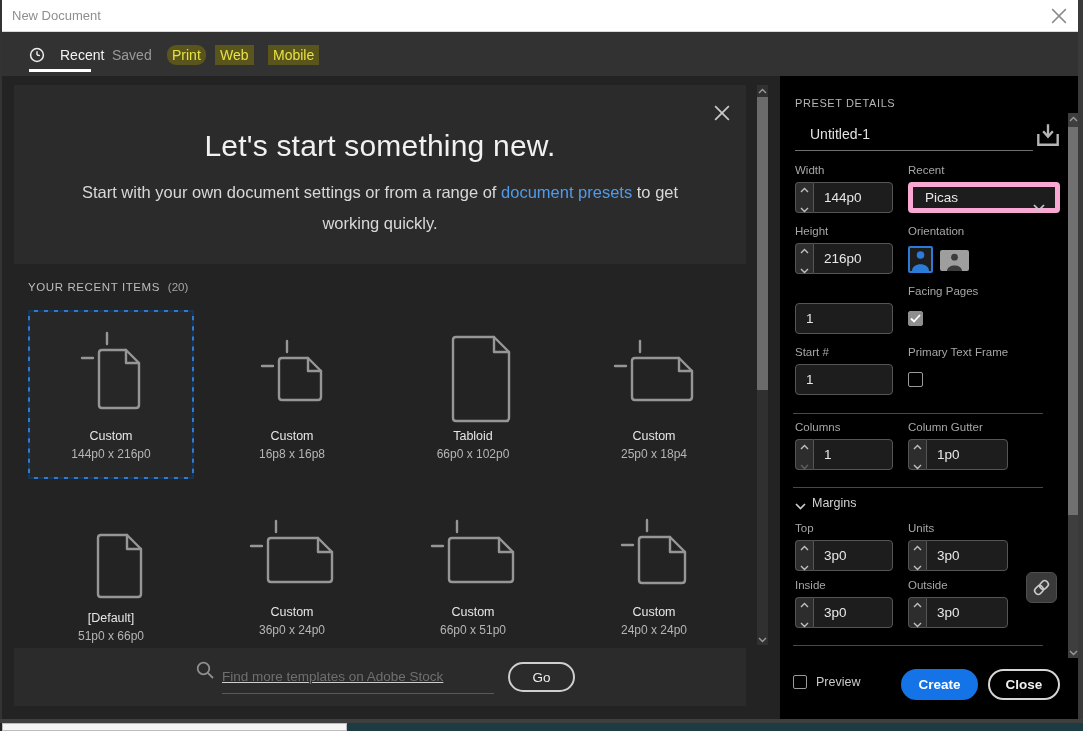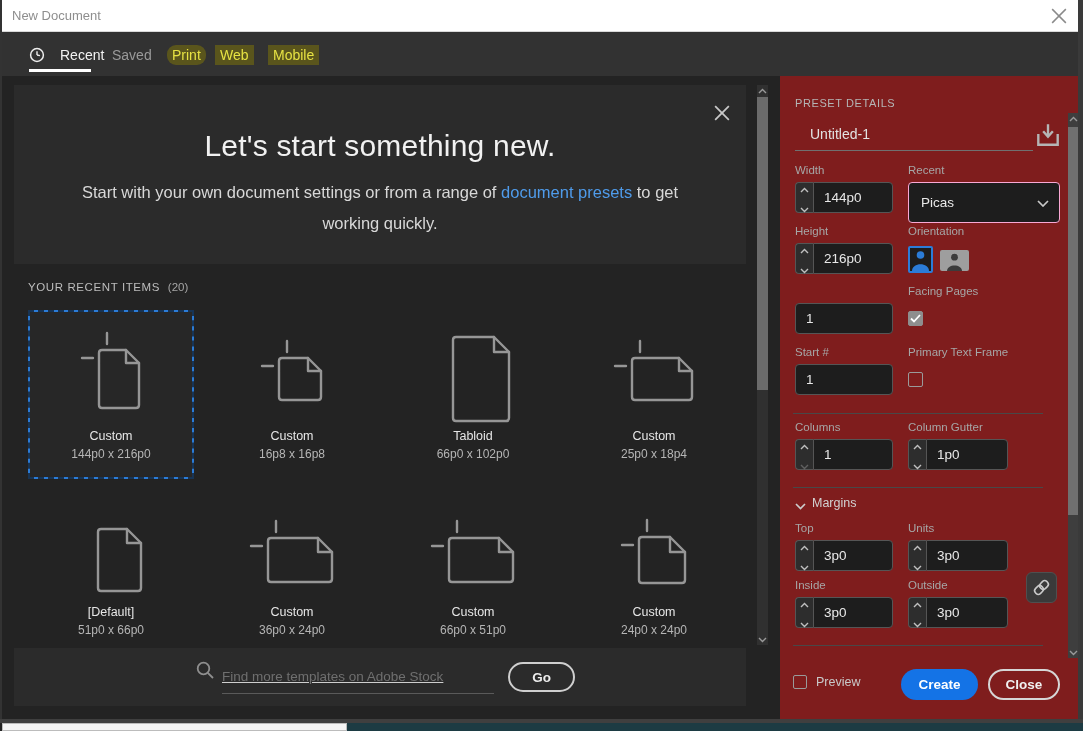--- a/index.html
+++ b/index.html
@@ -55,37 +55,37 @@
   .sb-chev.up { top:0; } .sb-chev.down { bottom:0; }
   .sb-panel { left:1068px; top:113px; width:10px; height:545px; background:#3e3e3e; }
   .sb-panel .sb-thumb { top:14px; height:388px; background:#707070; }
 
   
   .searchbar { position:absolute; left:14px; top:648px; width:732px; height:58px; background:#2b2b2b; }
   .search-mag { position:absolute; left:182px; top:13px; width:19px; height:19px; color:#8f8f8f; }
   .search-field { position:absolute; left:208px; top:12px; width:272px; height:34px; border-bottom:1px solid #5a5a5a; }
   .search-field input { width:100%; height:100%; background:transparent; border:none; outline:none; font-family:"Liberation Sans",sans-serif; font-size:13.5px; color:#cfcfcf;text-decoration:underline; }
   .search-field input::placeholder { color:#6f6f6f; }
-  .go-btn { position:absolute; left:494px; top:14px; width:67px; height:30px; border:2px solid #cfcfcf; border-radius:15px; background:transparent; color:#ededed; font-size:13.5px; font-weight:bold; font-family:"Liberation Sans",sans-serif; cursor:pointer; }
-
-  
-  .panel { position:absolute; left:780px; top:76px; width:298px; height:643px; background:#7f1d1d; }
+  .go-btn { position:absolute; left:494px; top:14px; width:67px; height:30px; border:2px solid #cfcfcf; border-radius:15px; background:transparent; color:#ededed; font-size:13.5px; font-weight:normal; font-family:"Liberation Sans",sans-serif; cursor:pointer; }
+
+  
+  .panel { position:absolute; left:780px; top:76px; width:298px; height:643px; background:#000000; }
   .p-abs { position:absolute; }
   .p-label { font-size:11.5px; color:#a6a6a6; }
   .panel-heading { left:15px; top:21px; font-size:11px; letter-spacing:.6px; color:#b5b5b5; }
   .filename { left:30px; top:50px; font-size:14px; color:#e2e2e2; }
   .filename-line { left:15px; top:74px; width:238px; height:1px; background:#707070; }
   .dl-icon { left:254px; top:45px; width:28px; height:28px; color:#b5b5b5; cursor:pointer; }
 
   .ctl { position:absolute; display:flex; height:31px; }
   .stepper { width:18px; background:#2d2d2d; border:1px solid #555; border-right:none; border-radius:4px 0 0 4px; display:flex; flex-direction:column; align-items:center; justify-content:center; gap:2px; cursor:pointer; }
   .stepper .dim { opacity:.35; }
   .num-input, .plain-input { background:#1d1d1d; border:1px solid #555; border-radius:0 4px 4px 0; color:#e8e8e8; font-size:13.5px; font-family:"Liberation Sans",sans-serif; padding-left:10px; outline:none; }
   .plain-input { border-radius:4px; }
-  .dropdown { position:absolute; height:41px; background:#1d1d1d; border:1px solid #f9a8d4; border-radius:4px; color:#e8e8e8; font-size:13.5px; display:flex; align-items:center; padding-left:12px; cursor:pointer; }
+  .dropdown { position:absolute; height:31px; background:#1d1d1d; border:5px solid #f9a8d4; border-radius:4px; color:#e8e8e8; font-size:13.5px; display:flex; align-items:center; padding-left:12px; cursor:pointer; }
   .dropdown .dd-chev { position:absolute; right:10px; top:12px; color:#c9c9c9; }
 
   .orient-portrait { left:128px; top:170px; width:25px; height:27px; border:2px solid #2b7cd8; border-radius:2px; background:#1d1d1d; overflow:hidden; cursor:pointer; }
   .orient-landscape { left:160px; top:174px; width:29px; height:21px; background:#9e9e9e; border-radius:2px; overflow:hidden; cursor:pointer; }
 
   .checkbox { width:15px; height:15px; border:1.5px solid #9a9a9a; border-radius:2px; display:inline-flex; align-items:center; justify-content:center; background:transparent; cursor:pointer; }
   .checkbox.checked { background:#8e8e8e; border-color:#8e8e8e; }
 
   .divider { position:absolute; left:13px; width:250px; height:1px; background:#484848; }
 
@@ -189,21 +189,21 @@
           <svg class="page-icon" width="88" height="70" viewBox="0 0 88 70">
             <path d="M 69,22 L 25,22 Q 22,22 22,25 L 22,61 Q 22,64 25,64 L 79,64 Q 82,64 82,61 L 82,35 Z"></path>
             <path d="M 69,22 L 69,35 L 82,35"></path>
             <line x1="30" y1="5" x2="30" y2="16"></line>
             <line x1="5" y1="30" x2="16" y2="30"></line>
           </svg>
         </div>
         <div class="name">Custom</div>
         <div class="dims">25p0 x 18p4</div>
       </div>
-      <div class="card row1" style="left: 0px; top: 189px;">
+      <div class="card row1" style="left: 0px; top: 195px;">
         <div class="icon-area">
           <svg class="page-icon" width="71" height="90" viewBox="0 0 71 90">
             <path d="M 51,22 L 25,22 Q 22,22 22,25 L 22,81 Q 22,84 25,84 L 62,84 Q 65,84 65,81 L 65,36 Z"></path>
             <path d="M 51,22 L 51,36 L 65,36"></path>
           </svg>
         </div>
         <div class="name">[Default]</div>
         <div class="dims">51p0 x 66p0</div>
       </div>
       <div class="card row1" style="left: 181px; top: 189px;">

